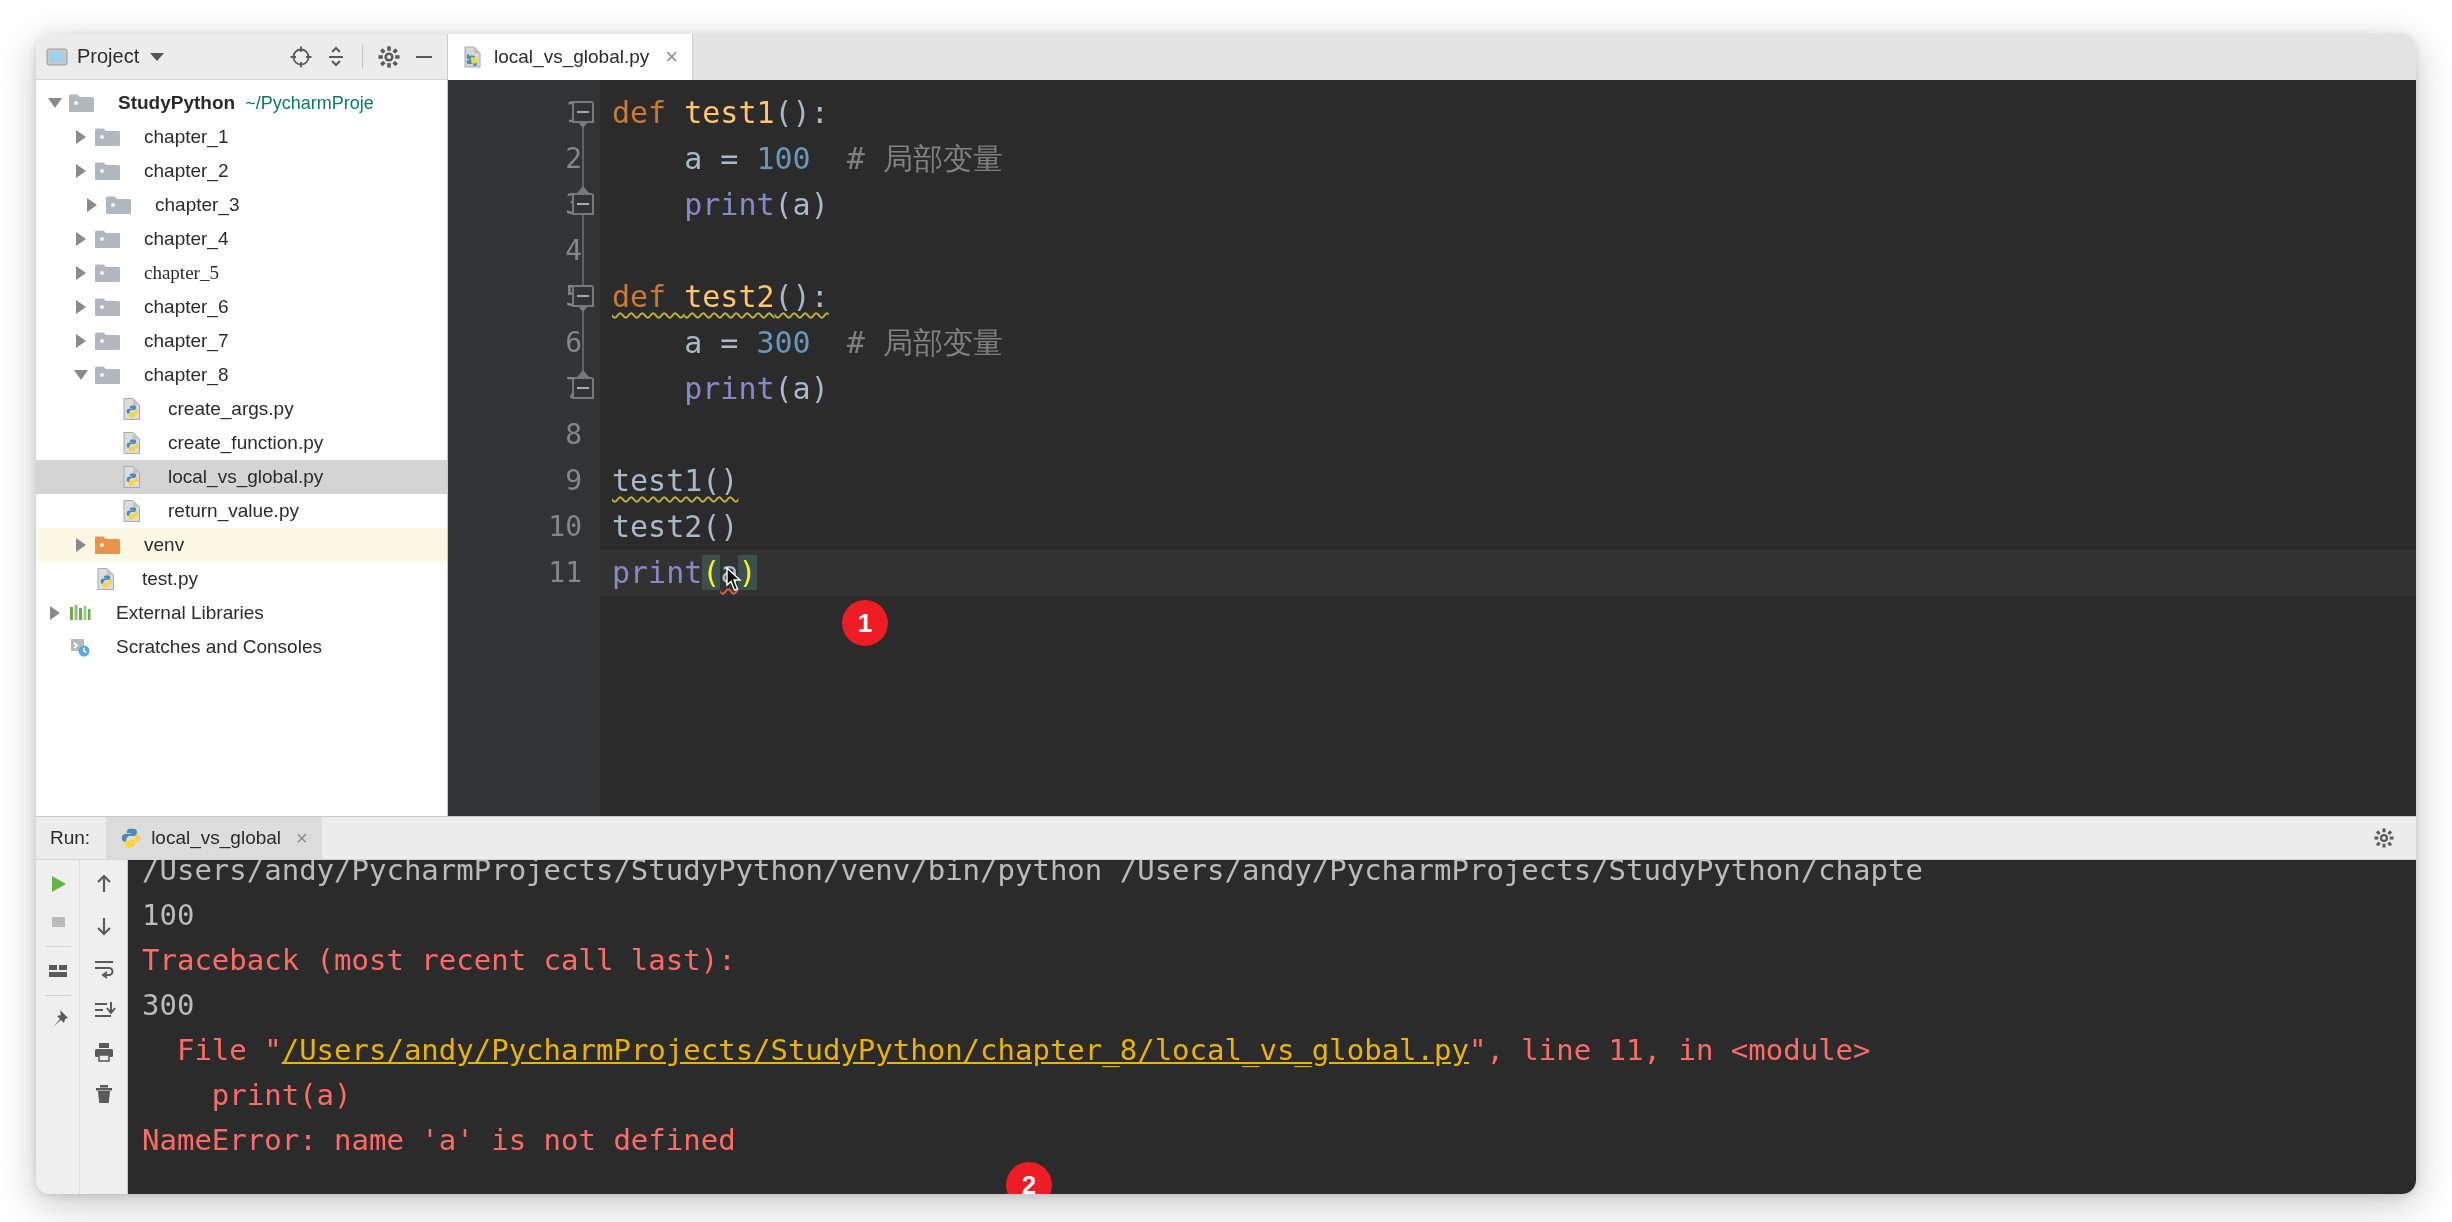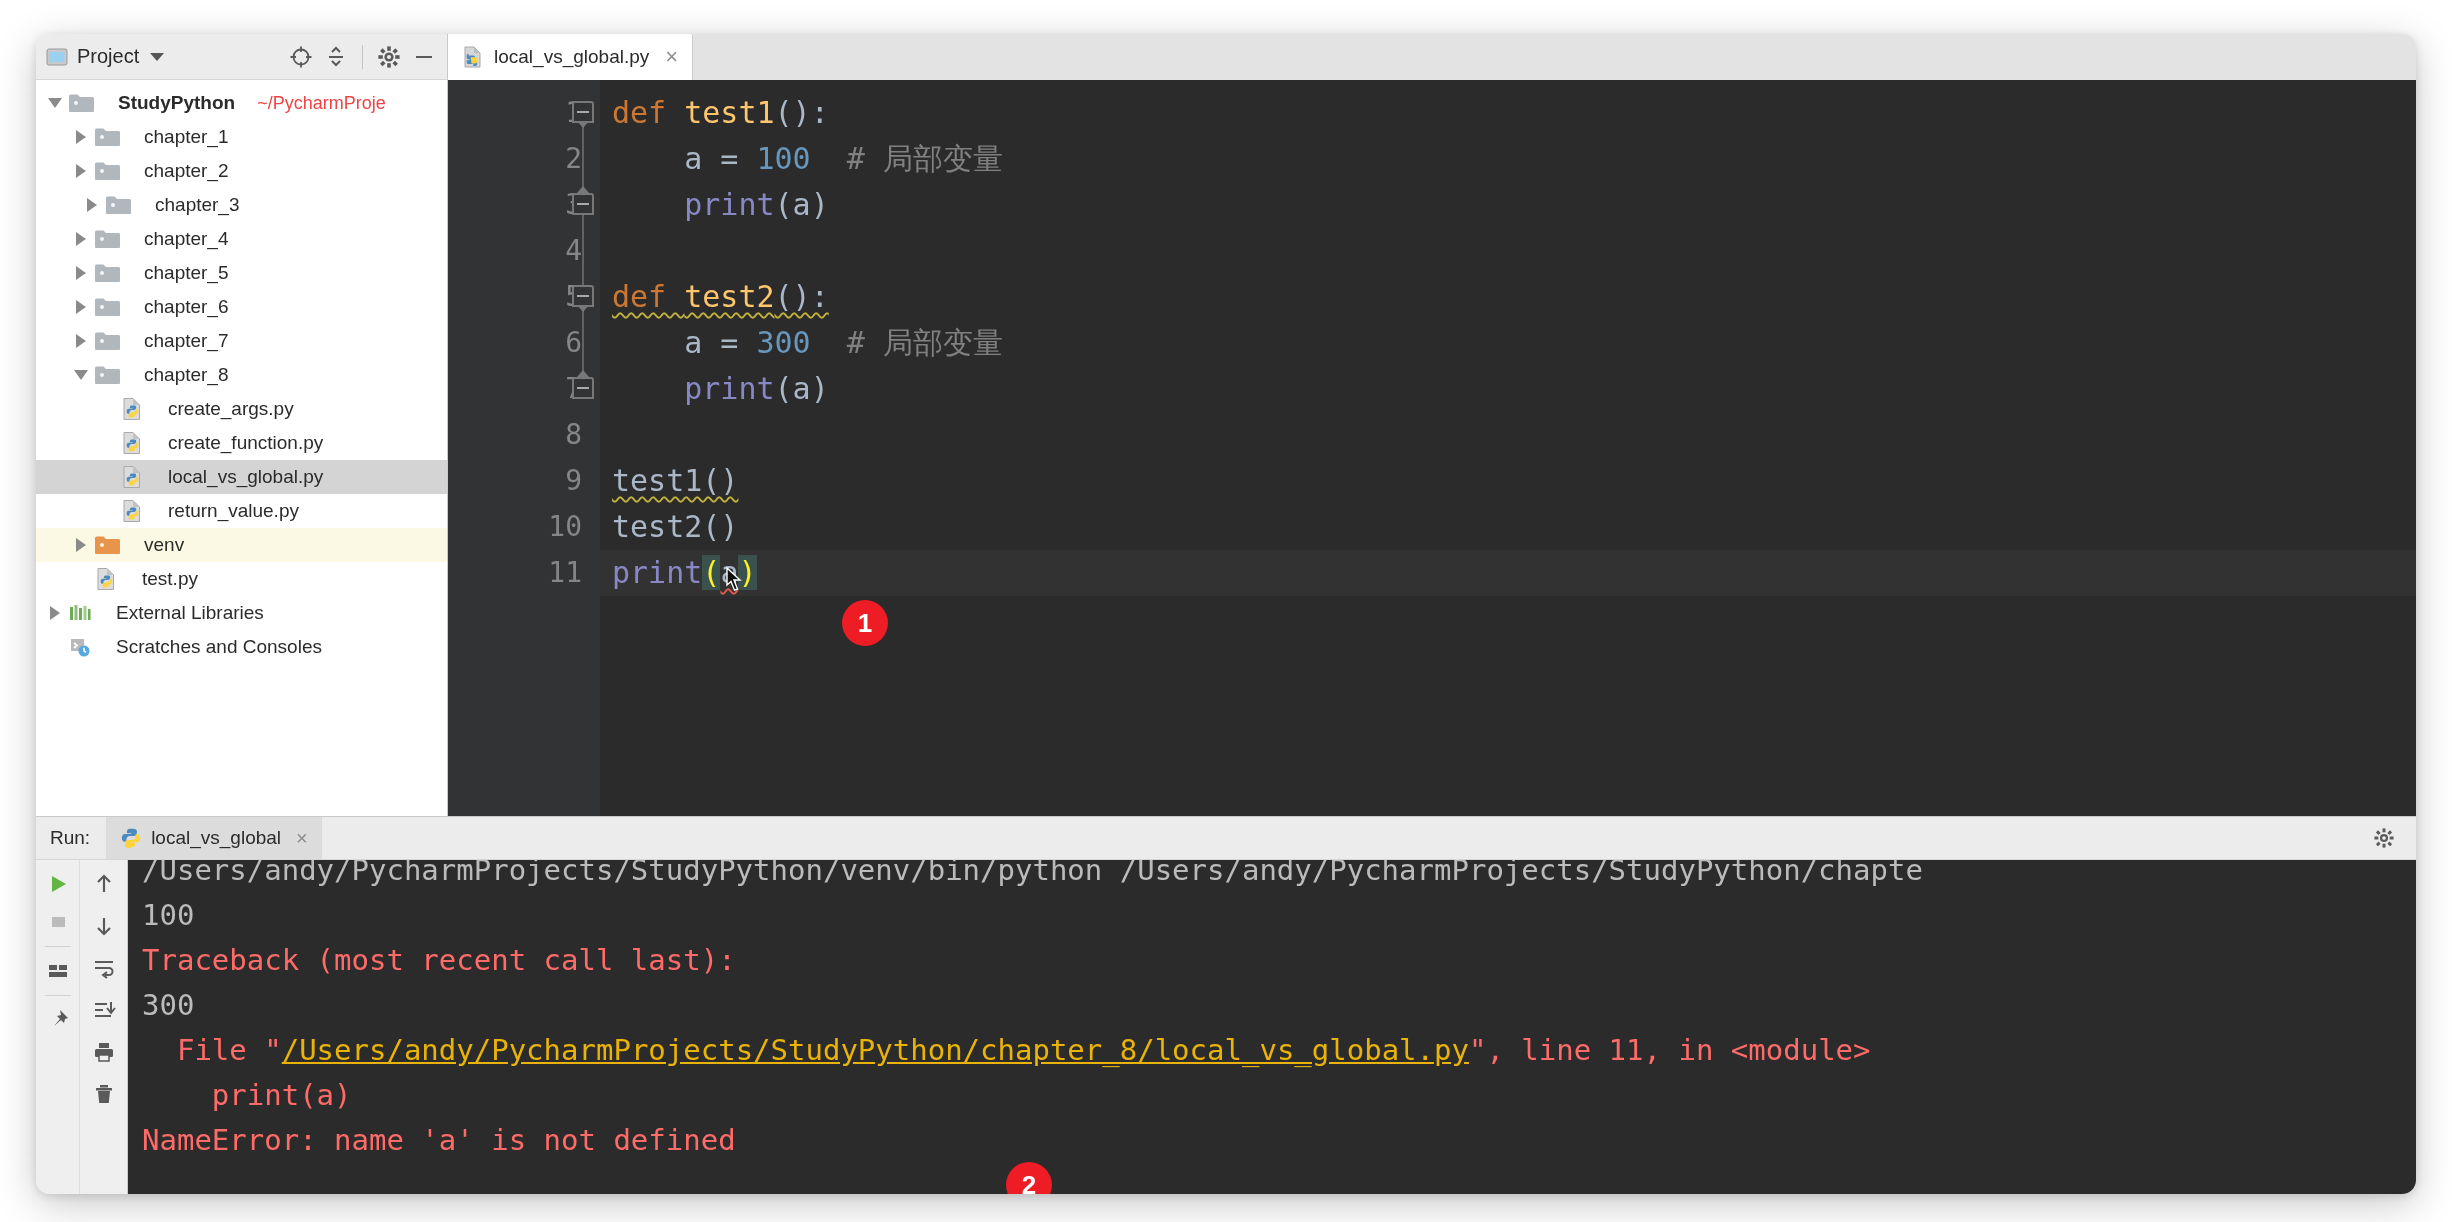--- a/index.html
+++ b/index.html
@@ -67,21 +67,21 @@
   .arrow-d {
     width: 0; height: 0;
     border-left: 7px solid transparent;
     border-right: 7px solid transparent;
     border-top: 10px solid #8a8a8a;
     flex: 0 0 auto;
   }
   .arrow-slot { width: 26px; display: flex; justify-content: center; align-items: center; flex: 0 0 auto; }
   .lbl { margin-left: 24px; }
   .lbl.bold { font-weight: bold; }
-  .path-hint { color: #ef4444; margin-left: 22px; font-size: 18px; }
+  .path-hint { color: #0f766e; margin-left: 10px; font-size: 18px; }
   .ico { flex: 0 0 auto; display: flex; align-items: center; }
 
   
   #editor-side { flex: 1; display: flex; flex-direction: column; background: #e8e8e8; min-width: 0; }
   #tabbar { height: 46px; background: #e3e3e3; display: flex; align-items: stretch; }
   .tab {
     display: flex; align-items: center; gap: 10px;
     padding: 0 14px 0 14px;
     background: #ffffff;
     font-size: 19px; color: #2b2b2b;
@@ -317,21 +317,21 @@
               <span class="arrow-r"></span>
             </span>
             <span class="ico">
               <svg width="26" height="22" viewBox="0 0 26 22">
                 <path d="M1 4a1.5 1.5 0 011.5-1.5h7L12 5h12.5A1.5 1.5 0 0126 6.5V19a1 1 0 01-1 1H2a1 1 0 01-1-1z" fill="#b0b7bd"></path>
                 <circle cx="8" cy="11" r="2" fill="#ffffff" opacity=".85"></circle>
               </svg>
             </span>
             <span class="lbl">chapter_4</span>
           </div>
-          <div class="row" style="padding-left: 32px;">
+          <div class="row" style="padding-left: 32px; font-family: Liberation Serif, serif;">
             <span class="arrow-slot">
               <span class="arrow-r"></span>
             </span>
             <span class="ico">
               <svg width="26" height="22" viewBox="0 0 26 22">
                 <path d="M1 4a1.5 1.5 0 011.5-1.5h7L12 5h12.5A1.5 1.5 0 0126 6.5V19a1 1 0 01-1 1H2a1 1 0 01-1-1z" fill="#b0b7bd"></path>
                 <circle cx="8" cy="11" r="2" fill="#ffffff" opacity=".85"></circle>
               </svg>
             </span>
             <span class="lbl">chapter_5</span>

